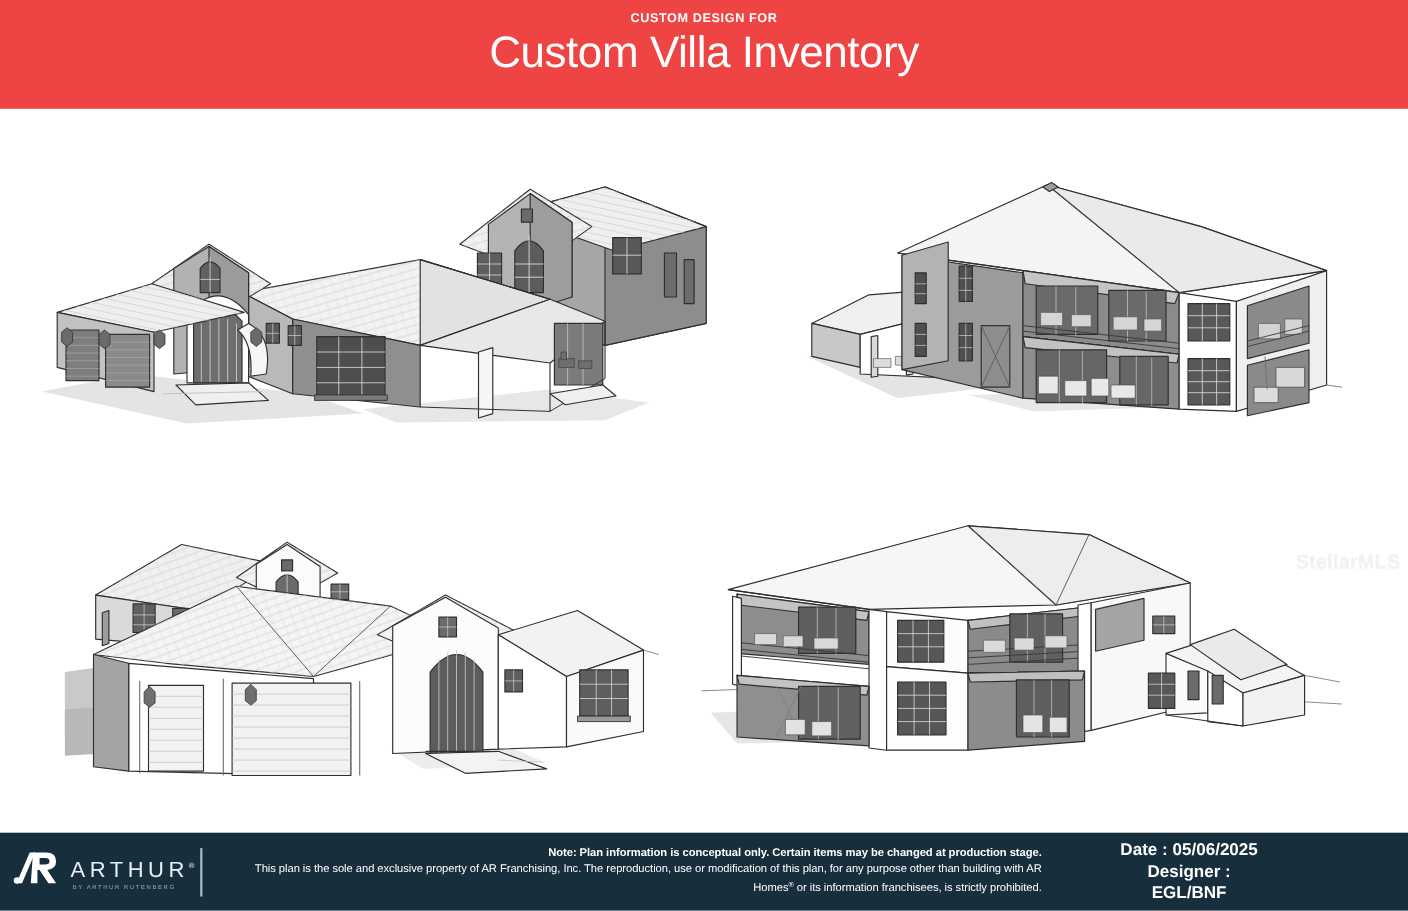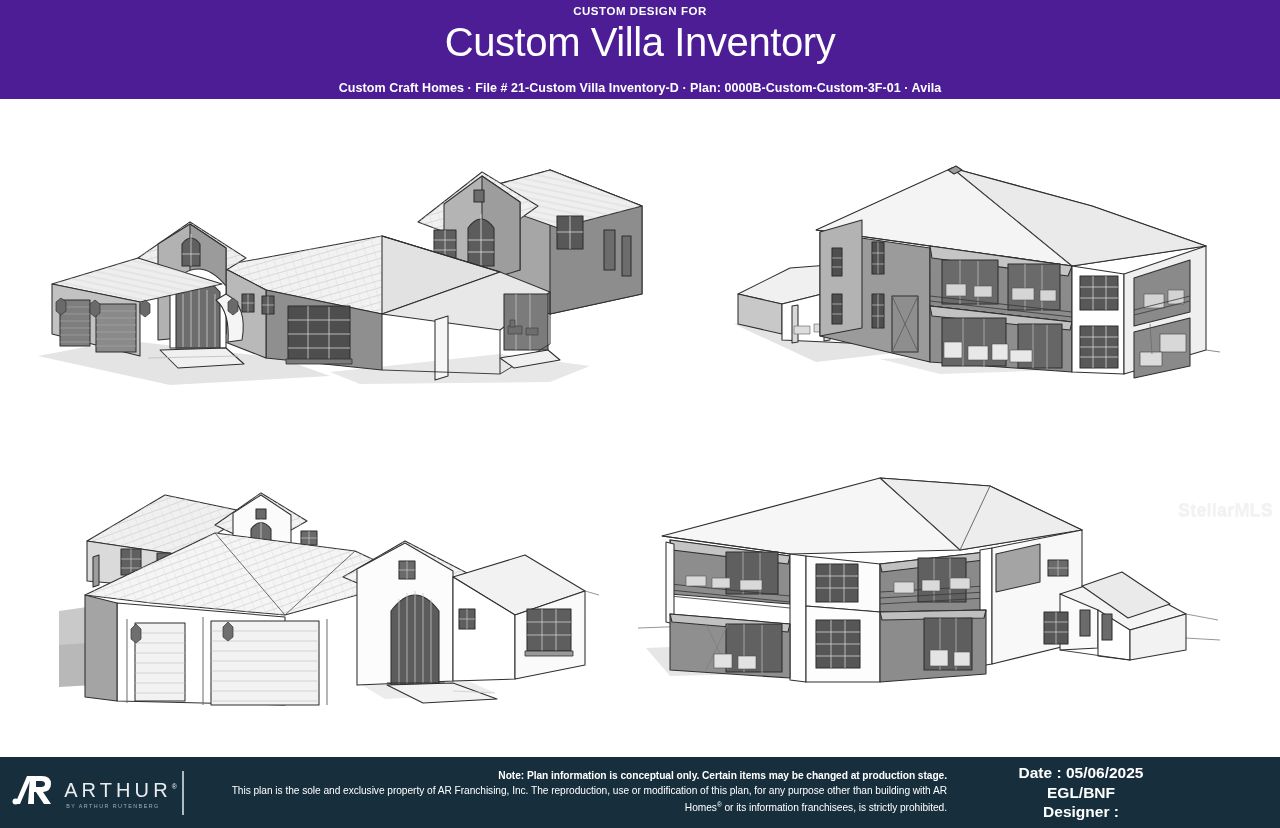--- a/index.html
+++ b/index.html
@@ -7,21 +7,21 @@
   body {
     background:#ffffff;
     font-family:"Liberation Sans", sans-serif;
     position:relative;
     overflow:hidden;
   }
 
   
   .header {
     position:absolute; top:0; left:0; width:1280px; height:99px;
-    background:#4c1d95;
+    background:#ef4444;
     display:flex; flex-direction:column; align-items:center; justify-content:center;
     padding-top:2px;
   }
   .header-eyebrow {
     color:#ffffff;
     font-size:11.5px;
     font-weight:bold;
     letter-spacing:0.55px;
     line-height:1;
     margin-bottom:4px;
@@ -129,21 +129,20 @@
     padding-left:18px;
   }
   .footer-meta span { display:block; white-space:nowrap;text-align:center; }
 </style>
 </head>
 <body>
 
 <div class="header">
   <div class="header-eyebrow">CUSTOM DESIGN FOR</div>
   <div class="header-title">Custom Villa Inventory</div>
-  <div class="header-sub">Custom Craft Homes · File # 21-Custom Villa Inventory-D · Plan: 0000B-Custom-Custom-3F-01 · Avila</div>
 </div>
 
 <div class="sheet">
 
   <div class="render render-tl">
     <svg viewBox="0 0 620 250" xmlns="http://www.w3.org/2000/svg">
       <defs>
         <pattern id="tileA" width="9" height="7" patternUnits="userSpaceOnUse" patternTransform="rotate(-16)">
           <path d="M0 3.5 H9" stroke="#cfcfcf" stroke-width="0.7" fill="none"></path>
           <path d="M4.5 0 V7" stroke="#dcdcdc" stroke-width="0.5" fill="none"></path>
@@ -630,16 +629,16 @@
 
   <div class="footer-divider"></div>
 
   <div class="footer-note">
     <span class="note-bold">Note: Plan information is conceptual only. Certain items may be changed at production stage.</span>
     <span class="note-body"><span>This plan is the sole and exclusive property of AR Franchising, Inc. The reproduction, use or modification of this plan, for any purpose other than</span> <span>building with AR Homes</span><sup>®</sup><span> or its information franchisees, is strictly prohibited.</span></span>
   </div>
 
   <div class="footer-meta">
     <span>Date : 05/06/2025</span>
+    <span>Designer :</span>
     <span>EGL/BNF</span>
-    <span>Designer :</span>
   </div>
 </div>
 
 </body></html>

